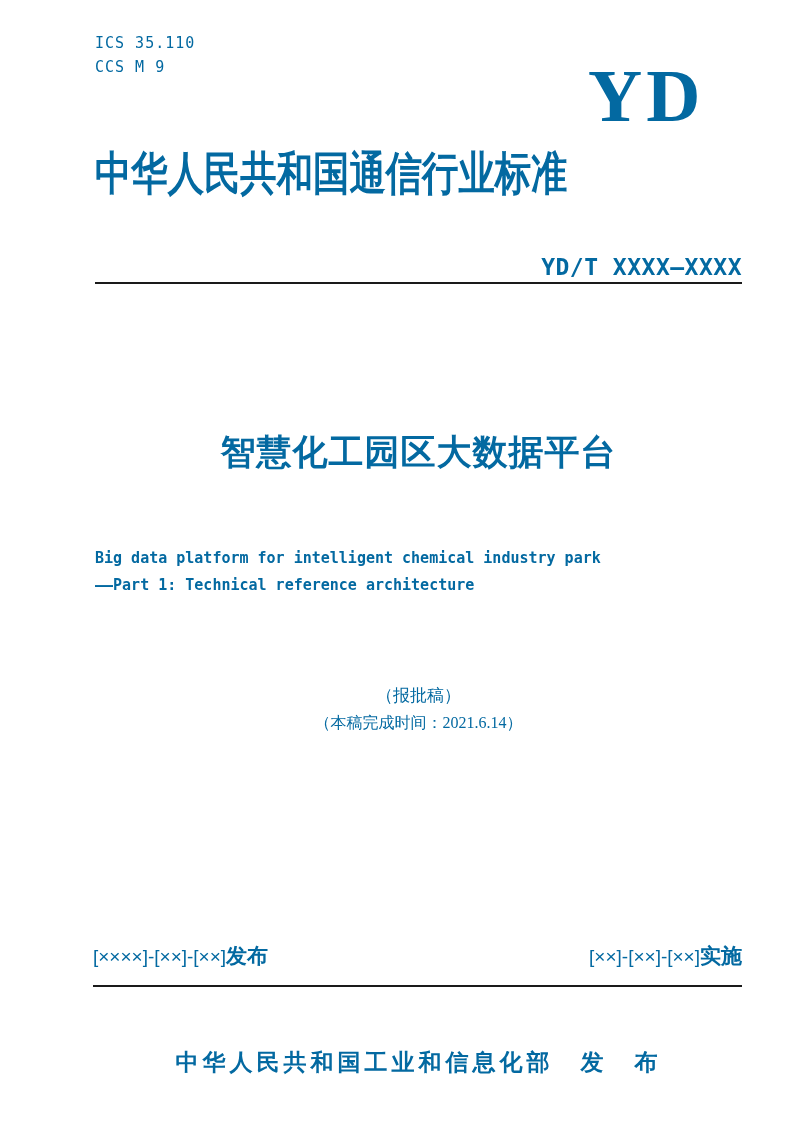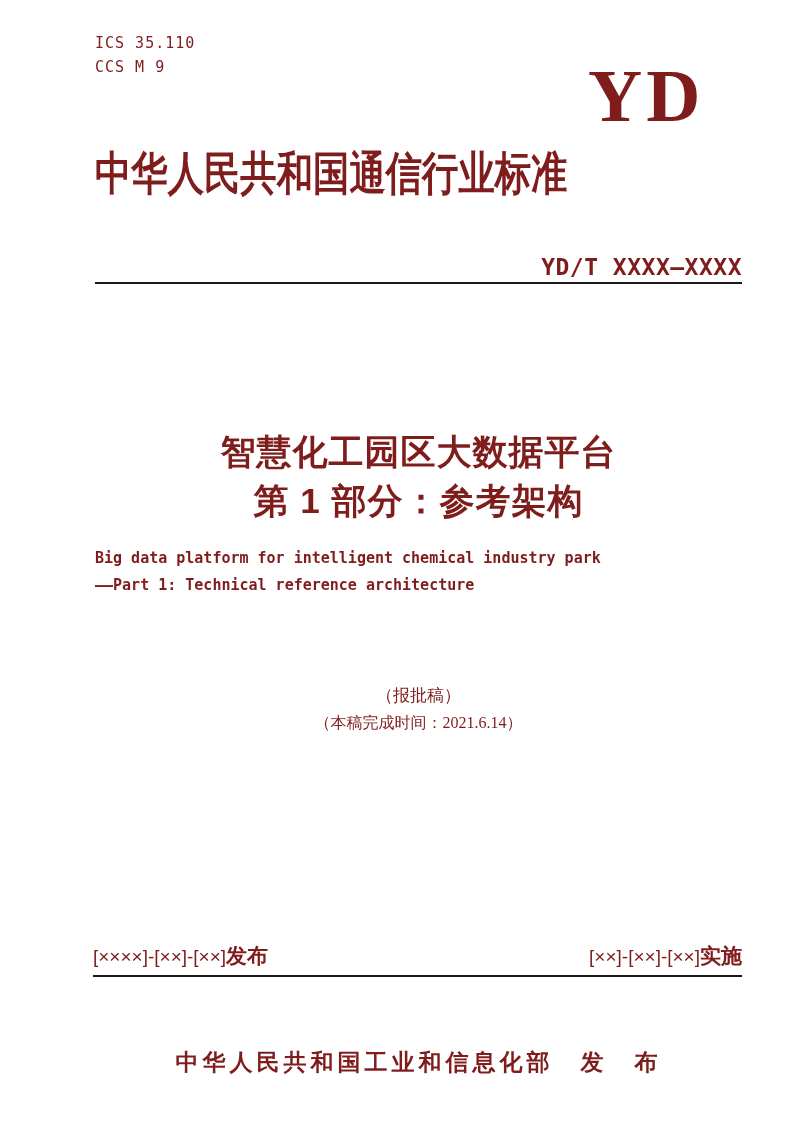--- a/index.html
+++ b/index.html
@@ -5,21 +5,21 @@
   html, body {
     margin: 0;
     padding: 0;
     background: #ffffff;
   }
   .page {
     position: relative;
     width: 793px;
     height: 1122px;
     background: #ffffff;
-    color: #7f1d1d;
+    color: #0369a1;
     font-family: "Liberation Sans", "DejaVu Sans", sans-serif;
     overflow: hidden;
   }
   .mono {
     font-family: "DejaVu Sans Mono", "Liberation Mono", monospace;
   }
 
   .ics-code {
     position: absolute;
     left: 95px;
@@ -127,21 +127,21 @@
 
   .dates-row {
     position: absolute;
     left: 93px;
     top: 944px;
     width: 649px;
     display: flex;
     justify-content: space-between;
     align-items: baseline;
     border-bottom: 2px solid #1a1a1a;
-    padding-bottom: 5px;
+    padding-bottom: 15px;
     line-height: 24px;
   }
   .date-prefix {
     font-size: 19px;
     font-weight: 400;
   }
   .date-label {
     font-size: 21px;
     font-weight: 700;
   }
@@ -172,21 +172,20 @@
   <div class="standard-name">
     <span class="squeeze">中华人民共和国通信行业标准</span>
   </div>
 
   <div class="doc-number mono">YD/T XXXX—XXXX</div>
 
   <div class="header-rule"></div>
 
   <div class="title-block">
     <div>智慧化工园区大数据平台</div>
-    <div>第 1 部分：参考架构</div>
   </div>
 
   <div class="title-en-block">
     <div>Big data platform for intelligent chemical industry park</div>
     <div>——Part 1: Technical reference architecture</div>
   </div>
 
   <div class="draft-status">（报批稿）</div>
   <div class="draft-date">（本稿完成时间：2021.6.14）</div>
 

